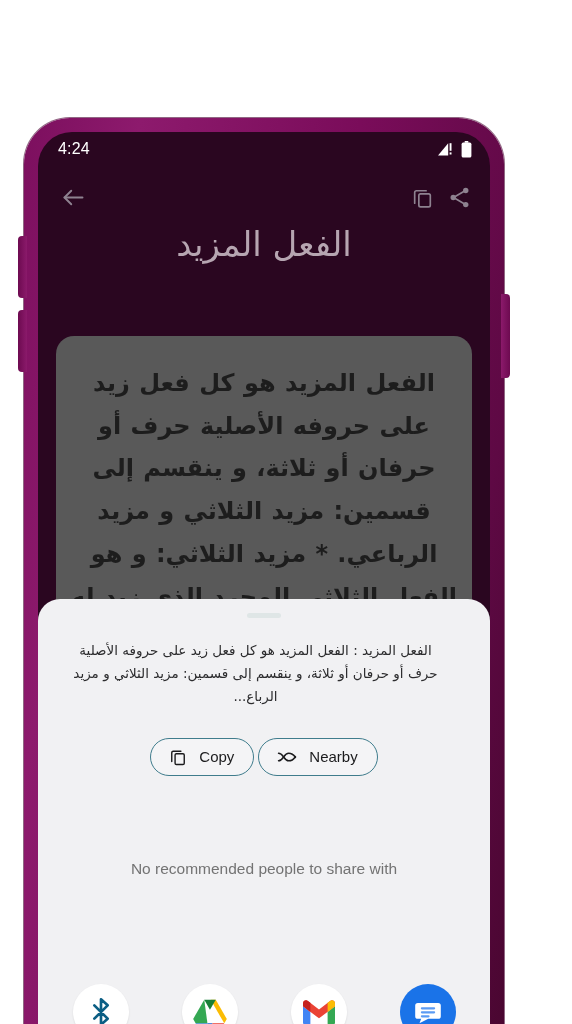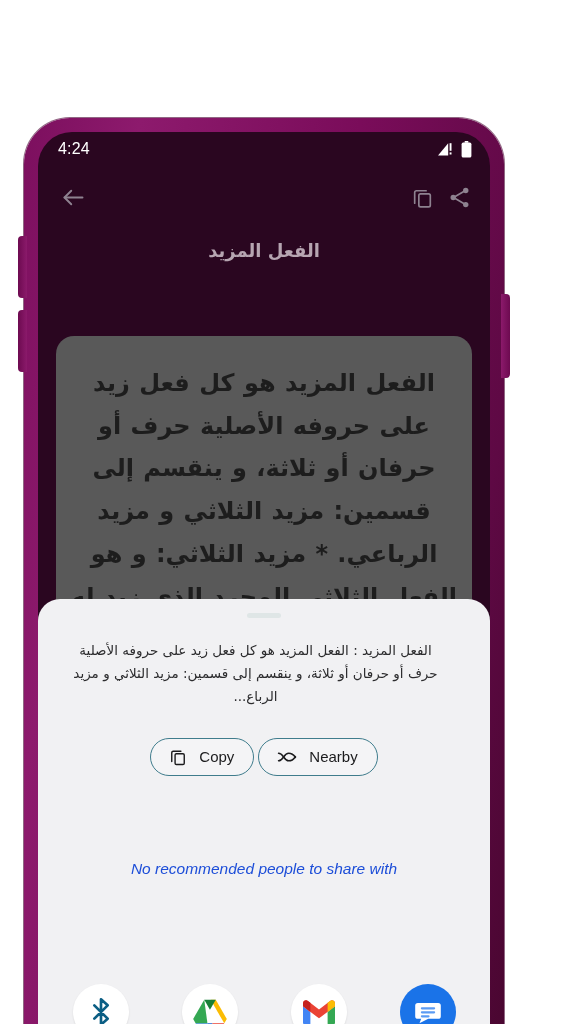--- a/index.html
+++ b/index.html
@@ -102,28 +102,28 @@
     justify-content: space-between;
     padding: 0 18px 0 22px;
   }
   .appbar-right { display: flex; align-items: center; gap: 12px; }
   .appbar-icon { display: block; cursor: pointer; }
 
   
   .app-title {
     position: absolute;
     left: 0;
-    top: 108px;
+    top: 92px;
     width: 100%;
     text-align: center;
     color: #b6a5b1;
-    font-size: 18px;
+    font-size: 34px;
     direction: rtl;
     font-family: "DejaVu Sans", "Liberation Sans", sans-serif;
-    font-weight: 700;
+    font-weight: 400;
     letter-spacing: .5px;
   }
 
   
   .content-card {
     position: absolute;
     left: 18px;
     top: 204px;
     width: 416px;
     height: 300px;
@@ -193,24 +193,23 @@
     cursor: pointer;
     white-space: nowrap;
   }
   .chip svg { display: block; flex: 0 0 auto; }
 
   .empty-note {
     flex: 1 1 auto;
     display: flex;
     align-items: center;
     justify-content: center;
-    color: #1d4ed8;
+    color: #737373;
     font-size: 15.5px;
     padding-bottom: 22px;
-    font-style: italic;
   }
 
   
   .app-row {
     display: flex;
     justify-content: space-around;
     align-items: flex-start;
     padding: 0 8px 12px 8px;
     background: #f1f1f3;
   }

